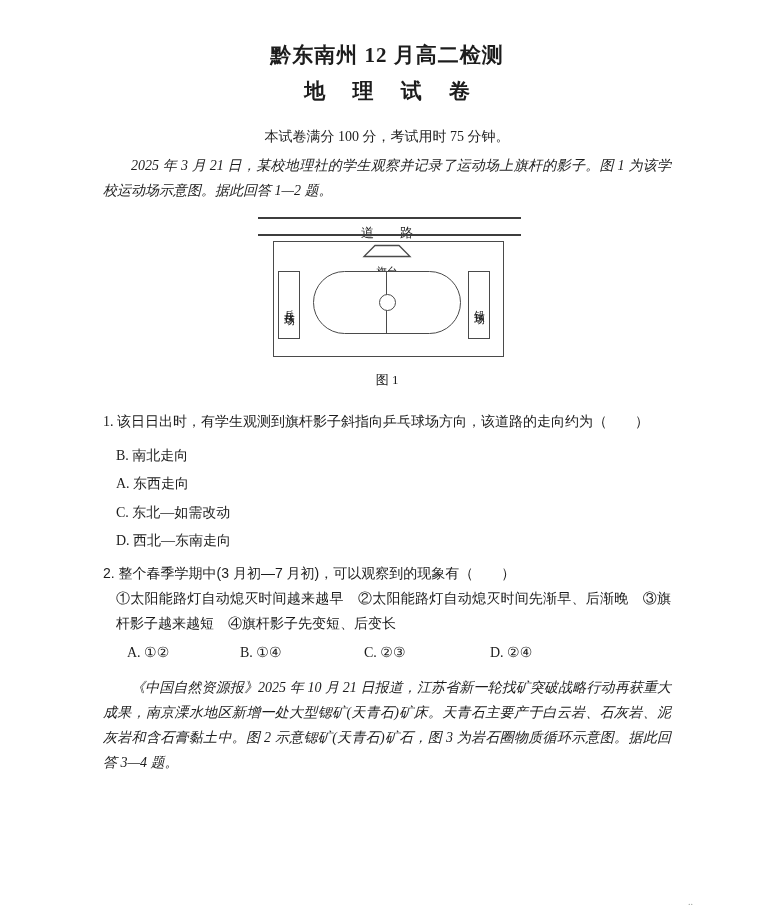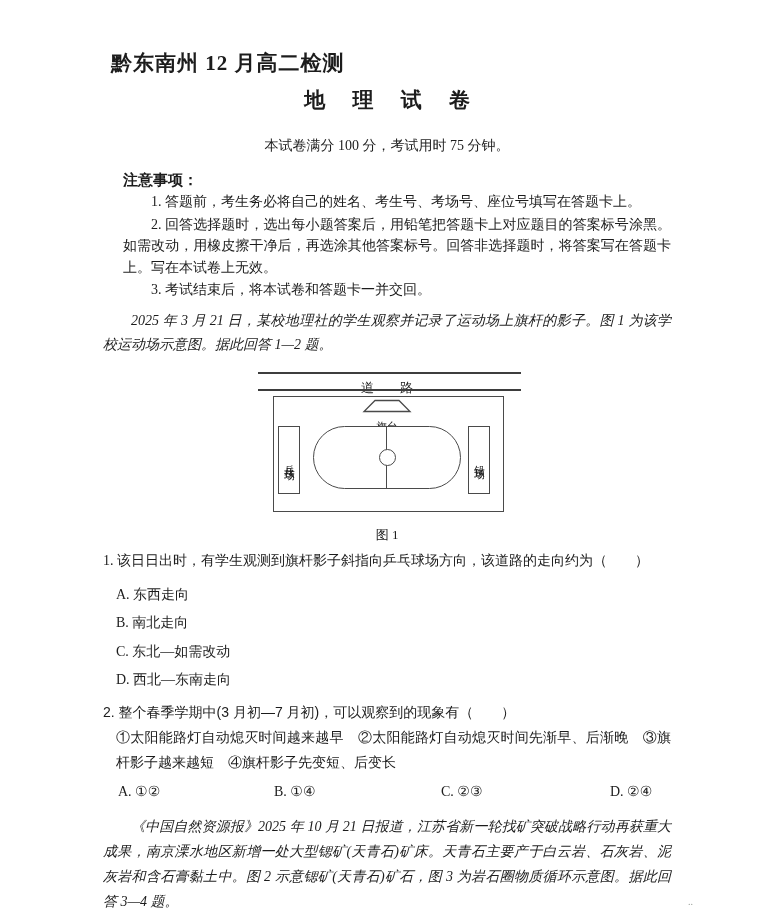--- a/index.html
+++ b/index.html
@@ -7,23 +7,23 @@
     width: 771px; height: 923px;
     background: #ffffff;
     color: #1c1c1c;
     font-family: "Liberation Serif", serif;
     overflow: hidden;
     position: relative;
   }
   .content { padding: 42px 100px 0 103px; }
 
   .exam-title {
-    text-align: left; font-weight: bold;
+    text-align: center; font-weight: bold;
     font-size: 21px; line-height: 26px;
-    letter-spacing: 1px; margin: 8px;
+    letter-spacing: 1px; margin: 0;
   }
   .subject-title {
     text-align: center; font-weight: bold;
     font-size: 21px; line-height: 32px;
     letter-spacing: 11px; text-indent: 11px;
     margin: 7px 0 0 0;
   }
   .exam-info {
     text-align: center; font-size: 14px; line-height: 18px;
     margin: 21px 0 0 0;
@@ -99,31 +99,31 @@
     font-size: 10.5px; letter-spacing: 2px; line-height: 20px;
   }
   .figure-caption {
     text-align: center; font-size: 13px; line-height: 16px;
     margin: 7px 0 0 0;
   }
 
   
   .question-stem {
     font-size: 14px; line-height: 20px;
-    text-align: justify; margin: 8px 0 0 0;
+    text-align: justify; margin: 24px 0 0 0;
   }
   .question-stem.q2 { margin-top: 7px; font-family: "Liberation Sans", sans-serif; }
   .option-list { margin: 10px 0 0 13px; }
   .option-line { font-size: 14px; line-height: 28.4px; margin: 0; }
   .statements {
     font-family: "Liberation Sans", sans-serif;
     font-size: 14px; line-height: 25px;
     text-align: justify; margin: 3px 0 0 13px;
   }
-  .option-row { display: flex; margin: 7px 0 0 15px; font-size: 14px; line-height: 20px; gap: 43px; }
+  .option-row { display: flex; margin: 7px 0 0 24px; font-size: 14px; line-height: 20px; }
   .option-row .opt-a { width: 113px; }
   .option-row .opt-b { width: 124px; }
   .option-row .opt-c { width: 126px; }
   .option-row .opt-d { flex: 1; }
 
   .passage {
     font-style: italic;
     font-size: 14px; line-height: 25px;
     text-indent: 2em; text-align: justify;
     margin: 12px 0 0 0;
@@ -135,26 +135,20 @@
 </style>
 </head>
 <body style="color: rgb(28, 28, 28);">
 
 <div class="content">
 
   <h1 class="exam-title">黔东南州 12 月高二检测</h1>
   <h2 class="subject-title">地 理 试 卷</h2>
   <p class="exam-info">本试卷满分 100 分，考试用时 75 分钟。</p>
 
-  <div class="notice">
-    <p class="notice-heading">注意事项：</p>
-    <p class="notice-item">1. 答题前，考生务必将自己的姓名、考生号、考场号、座位号填写在答题卡上。</p>
-    <p class="notice-item">2. 回答选择题时，选出每小题答案后，用铅笔把答题卡上对应题目的答案标号涂黑。如需改动，用橡皮擦干净后，再选涂其他答案标号。回答非选择题时，将答案写在答题卡上。写在本试卷上无效。</p>
-    <p class="notice-item">3. 考试结束后，将本试卷和答题卡一并交回。</p>
-  </div>
 
   <p class="stimulus">2025 年 3 月 21 日，某校地理社的学生观察并记录了运动场上旗杆的影子。图 1 为该学校运动场示意图。据此回答 1—2 题。</p>
 
   <div class="figure1">
     <div class="road-line top"></div>
     <div class="road-label">道　　路</div>
     <div class="road-line bottom"></div>
     <div class="field-rect"></div>
     <svg class="flag-platform" width="52" height="14" viewBox="0 0 52 14">
       <polygon points="14,1.5 38,1.5 49,12.5 3,12.5" fill="#ffffff" stroke="#4a4a4a" stroke-width="1.3"></polygon>
@@ -167,22 +161,22 @@
       <span>乒乓球场</span>
     </div>
     <div class="side-box right">
       <span>铅球场</span>
     </div>
   </div>
   <p class="figure-caption">图 1</p>
 
   <p class="question-stem">1. 该日日出时，有学生观测到旗杆影子斜指向乒乓球场方向，该道路的走向约为（　　）</p>
   <div class="option-list">
+    <p class="option-line">B. 南北走向</p>
     <p class="option-line">A. 东西走向</p>
-    <p class="option-line">B. 南北走向</p>
     <p class="option-line">C. 东北—如需改动</p>
     <p class="option-line">D. 西北—东南走向</p>
   </div>
 
   <p class="question-stem q2">2. 整个春季学期中(3 月初—7 月初)，可以观察到的现象有（　　）</p>
   <p class="statements">①太阳能路灯自动熄灭时间越来越早　②太阳能路灯自动熄灭时间先渐早、后渐晚　③旗杆影子越来越短　④旗杆影子先变短、后变长</p>
   <div class="option-row">
     <span class="opt-a">A. ①②</span>
     <span class="opt-b">B. ①④</span>
     <span class="opt-c">C. ②③</span>

